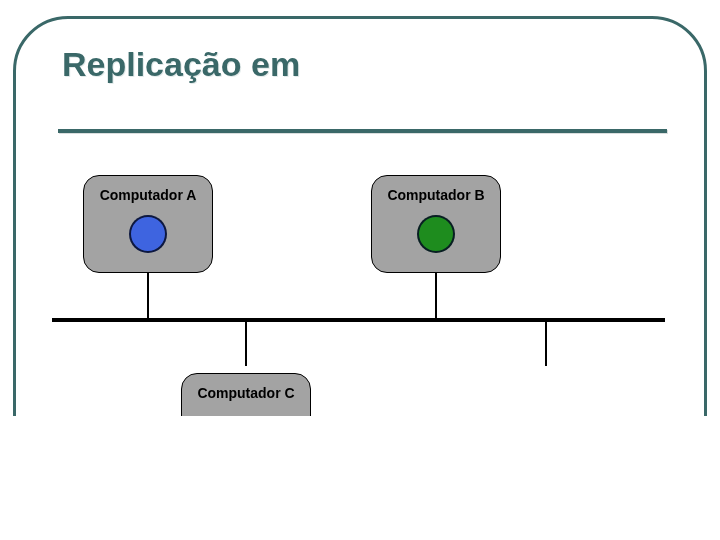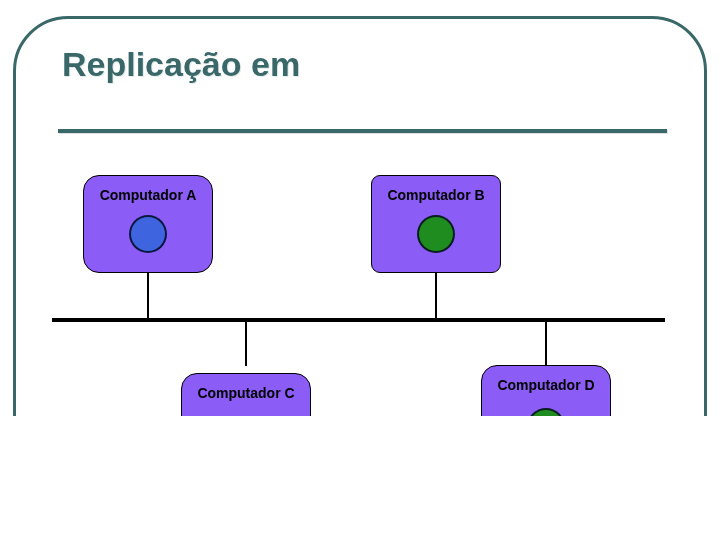--- a/index.html
+++ b/index.html
@@ -45,27 +45,27 @@
     width: 609px;
     height: 4px;
     background: #3A6868;
     box-shadow: 1px 1px 0 rgba(150,160,160,0.35);
   }
   .computer-box {
     position: absolute;
     width: 130px;
     height: 98px;
     box-sizing: border-box;
-    background: #8b5cf6;
+    background: #a3a3a3;
     border: 1px solid #000000;
     border-radius: 16px;
     text-align: center;
   }
   .box-a { left: 83px;  top: 175px; }
-  .box-b { left: 371px; top: 175px; border-radius: 9px; }
+  .box-b { left: 371px; top: 175px; }
   .box-c { left: 181px; top: 373px; height: 101px; }
   .box-d { left: 481px; top: 365px; height: 101px; }
   .box-label {
     display: block;
     margin-top: 11px;
     font-size: 14px;
     font-weight: bold;
     color: #000000;
   }
   .replica-circle {
@@ -122,18 +122,14 @@
   <div class="computer-box box-b">
     <span class="box-label">Computador B</span>
     <div class="replica-circle" style="background-color: rgb(30, 140, 30);"></div>
   </div>
 
   <div class="computer-box box-c">
     <span class="box-label">Computador C</span>
     <div class="replica-circle" style="background-color: rgb(30, 140, 30);"></div>
   </div>
 
-  <div class="computer-box box-d">
-    <span class="box-label">Computador D</span>
-    <div class="replica-circle" style="background-color: rgb(30, 140, 30);"></div>
-  </div>
 
 </div>
 
 </body></html>

